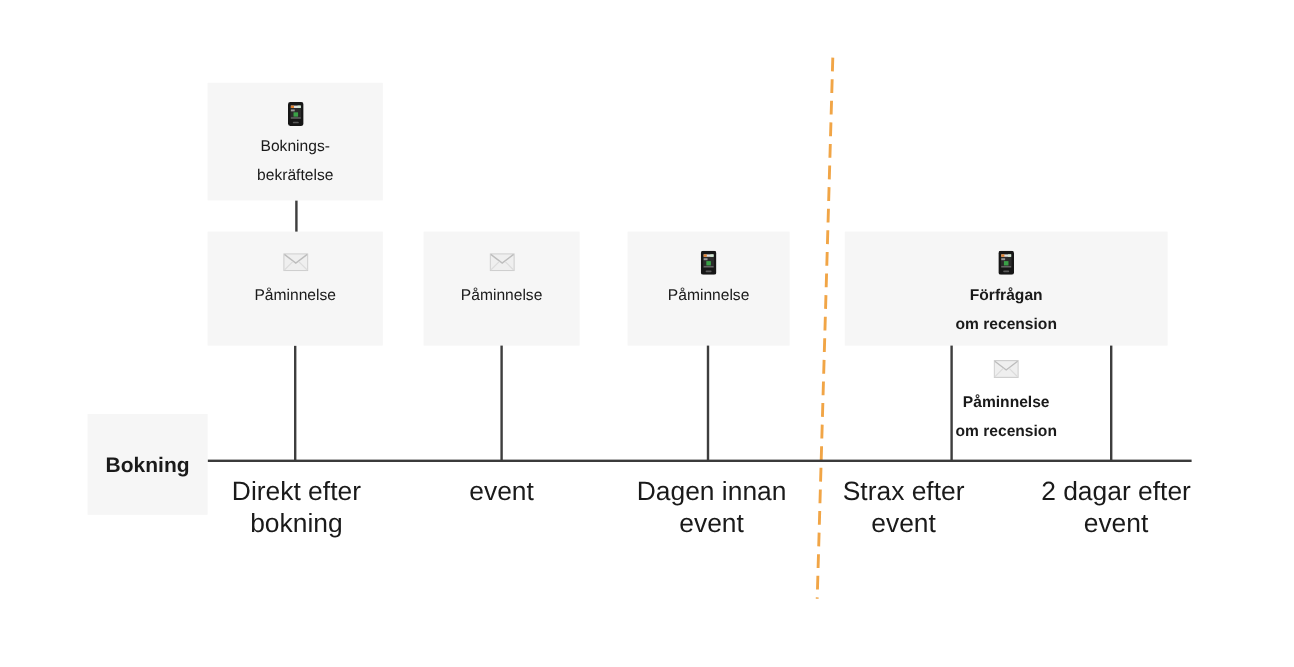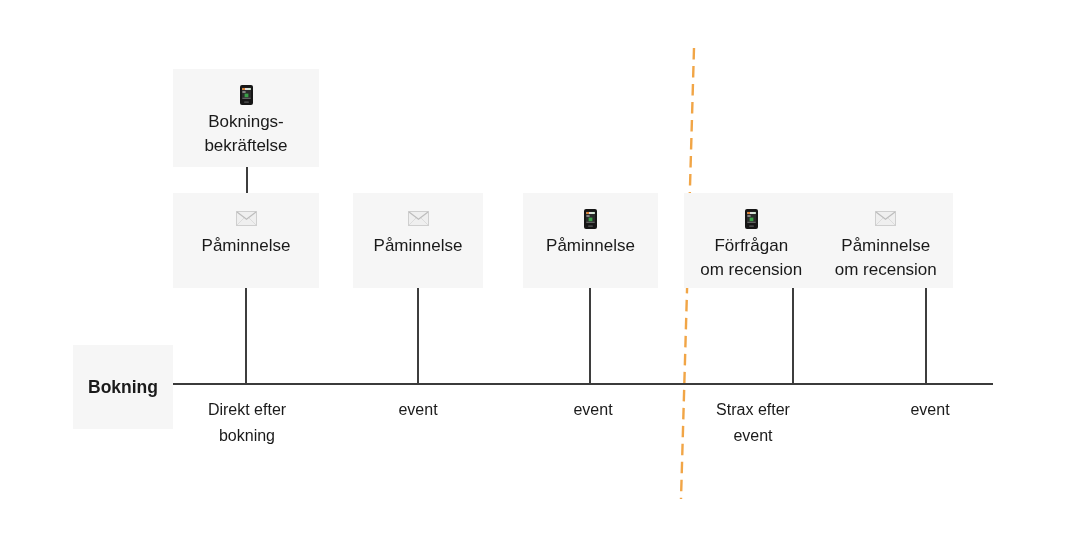--- a/index.html
+++ b/index.html
@@ -14,21 +14,21 @@
   }
   .box {
     position: absolute;
     background: #f6f6f6;
     box-sizing: border-box;
     display: flex;
     flex-direction: column;
     align-items: center;
     padding-top: 15px;
     text-align: center;
-    font-size: 17px;
+    font-size: 13px;
     line-height: 24px;
   }
   .box .icon {
     height: 21px;
     display: flex;
     align-items: center;
     justify-content: center;
     margin-bottom: 5px;
   }
   .msg-col {
@@ -57,21 +57,21 @@
     align-items: center;
     justify-content: center;
     font-weight: bold;
     font-size: 17.5px;
   }
   .tlabel {
     position: absolute;
     top: 397px;
     transform: translateX(-50%);
     text-align: center;
-    font-size: 16px;
+    font-size: 22px;
     line-height: 26px;
     white-space: nowrap;
   }
   .overlay {
     position: absolute;
     left: 0; top: 0;
     pointer-events: none;
   }
 </style>
 </head>
@@ -147,21 +147,21 @@
         <rect x="8" y="3" width="2.6" height="2" fill="#cfe8d0"></rect>
         <rect x="2.4" y="6.2" width="3.2" height="1.6" fill="#9a9a9a"></rect>
         <rect x="4.6" y="8.6" width="3.8" height="3.6" fill="#3aa147"></rect>
         <rect x="2.4" y="12.8" width="8.2" height="1" fill="#6f6f6f"></rect>
         <rect x="4" y="16.4" width="5" height="1.4" rx="0.7" fill="#5a5a5a"></rect>
       </svg>
     </span>
     <div>Påminnelse</div>
   </div>
 
-  <div class="box" style="left:684px; top:193px; width:269px; height:95px; flex-direction:row; align-items:stretch; padding-top:0;">
+  <div class="box" style="left:704px; top:193px; width:269px; height:95px; flex-direction:column; align-items:stretch; padding-top:0;font-weight:bold;">
 
     <div class="msg-col">
       <span class="icon">
         <svg width="13" height="20" viewBox="0 0 13 20">
           <rect x="0" y="0" width="13" height="20" rx="2" fill="#161616"></rect>
           <rect x="2" y="2.6" width="9" height="11.5" fill="#2b2b2b"></rect>
           <rect x="2.4" y="3" width="8.2" height="2" fill="#dddddd"></rect>
           <rect x="2.4" y="3" width="2.6" height="2" fill="#e0812f"></rect>
           <rect x="8" y="3" width="2.6" height="2" fill="#cfe8d0"></rect>
           <rect x="2.4" y="6.2" width="3.2" height="1.6" fill="#9a9a9a"></rect>
@@ -188,23 +188,25 @@
   </div>
 
   <div class="tlabel" style="left:247px;">
     <div>Direkt efter</div>
     <div>bokning</div>
   </div>
   <div class="tlabel" style="left:418px;">
     <div>event</div>
   </div>
   <div class="tlabel" style="left:593px;">
+    <div>Dagen innan</div>
     <div>event</div>
   </div>
   <div class="tlabel" style="left:753px;">
     <div>Strax efter</div>
     <div>event</div>
   </div>
   <div class="tlabel" style="left:930px;">
+    <div>2 dagar efter</div>
     <div>event</div>
   </div>
 
 </div>
 
 </body></html>

